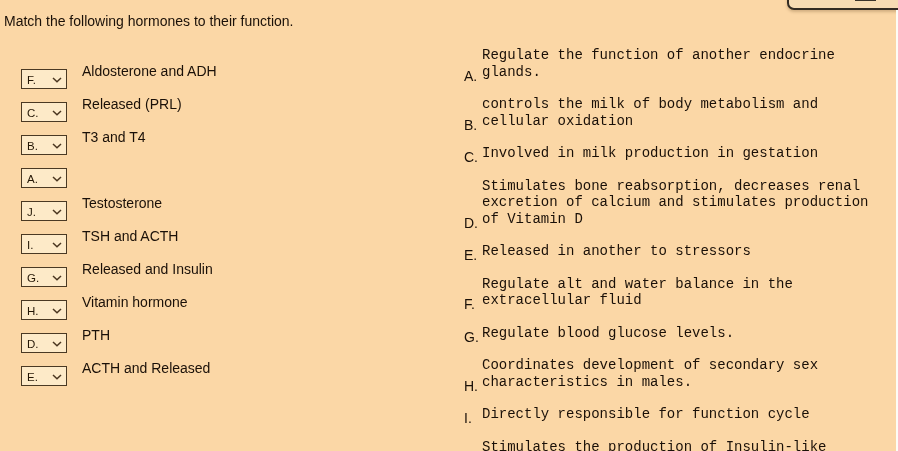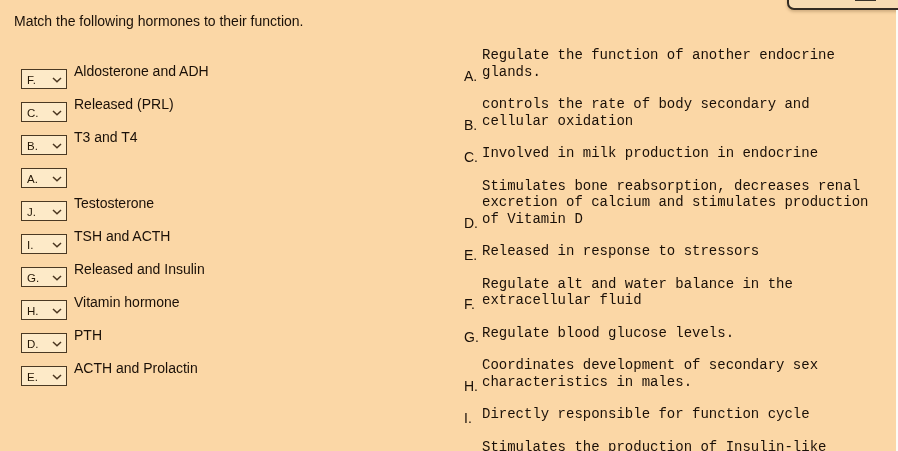--- a/index.html
+++ b/index.html
@@ -10,21 +10,21 @@
     width: 898px;
     height: 451px;
     position: relative;
     overflow: hidden;
     background: #fbd7a6;
     font-family: "Liberation Sans", sans-serif;
     color: #1a1008;
   }
   .page-title {
     position: absolute;
-    left: 14px;
+    left: 4px;
     top: 13px;
     font-size: 14px;
     line-height: 17px;
     color: #1a1008;
   }
   
   .left-col {
     position: absolute;
     left: 21px;
     top: 63px;
@@ -57,21 +57,21 @@
     transform: translateY(1px);
   }
   .match-select .chev {
     position: absolute;
     right: 4px;
     top: 7px;
     width: 10px;
     height: 6px;
   }
   .match-label {
-    margin-left: 7px;
+    margin-left: 15px;
     font-size: 14px;
     line-height: 17px;
     white-space: pre-wrap;
   }
   
   .right-col {
     position: absolute;
     left: 464px;
     top: 47px;
     width: 412px;
@@ -210,44 +210,44 @@
     </div>
     <span class="match-label">PTH</span>
   </div>
   <div class="match-row">
     <div class="match-select" role="listbox">
       <span class="sel-value">E.</span>
       <svg class="chev" viewBox="0 0 10 6">
           <polyline points="1,1 5,4.7 9,1" fill="none" stroke="#4a3620" stroke-width="1.5"></polyline>
         </svg>
     </div>
-    <span class="match-label">ACTH and Prolactin</span>
+    <span class="match-label">ACTH and Released</span>
   </div>
 </div>
 
 <div class="right-col">
   <div class="right-item">
     <span class="right-letter">A.</span>
     <span class="right-text">Regulate the function of another endocrine glands.</span>
   </div>
   <div class="right-item">
     <span class="right-letter">B.</span>
-    <span class="right-text">controls the rate of body secondary and cellular oxidation</span>
+    <span class="right-text">controls the milk of body metabolism and cellular oxidation</span>
   </div>
   <div class="right-item">
     <span class="right-letter">C.</span>
-    <span class="right-text">Involved in milk production in endocrine</span>
+    <span class="right-text">Involved in milk production in gestation</span>
   </div>
   <div class="right-item">
     <span class="right-letter">D.</span>
     <span class="right-text">Stimulates bone reabsorption, decreases renal excretion of calcium and stimulates production of Vitamin D</span>
   </div>
   <div class="right-item">
     <span class="right-letter">E.</span>
-    <span class="right-text">Released in response to stressors</span>
+    <span class="right-text">Released in another to stressors</span>
   </div>
   <div class="right-item">
     <span class="right-letter">F.</span>
     <span class="right-text">Regulate alt and water balance in the extracellular fluid</span>
   </div>
   <div class="right-item">
     <span class="right-letter">G.</span>
     <span class="right-text">Regulate blood glucose levels.</span>
   </div>
   <div class="right-item">

